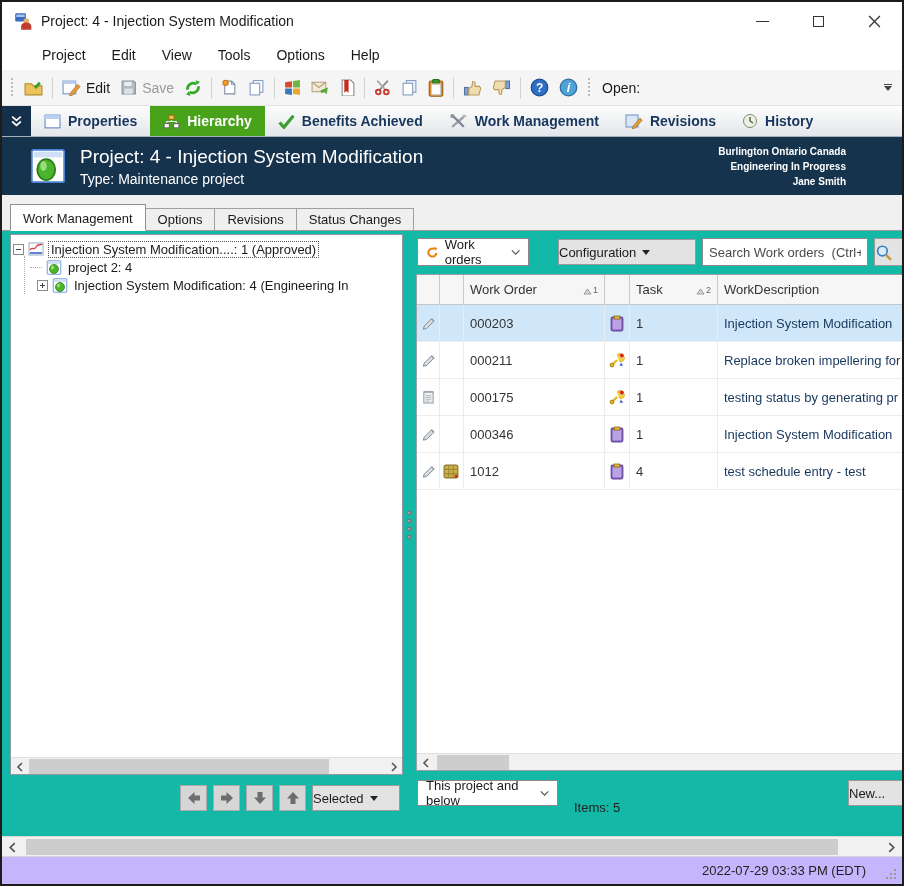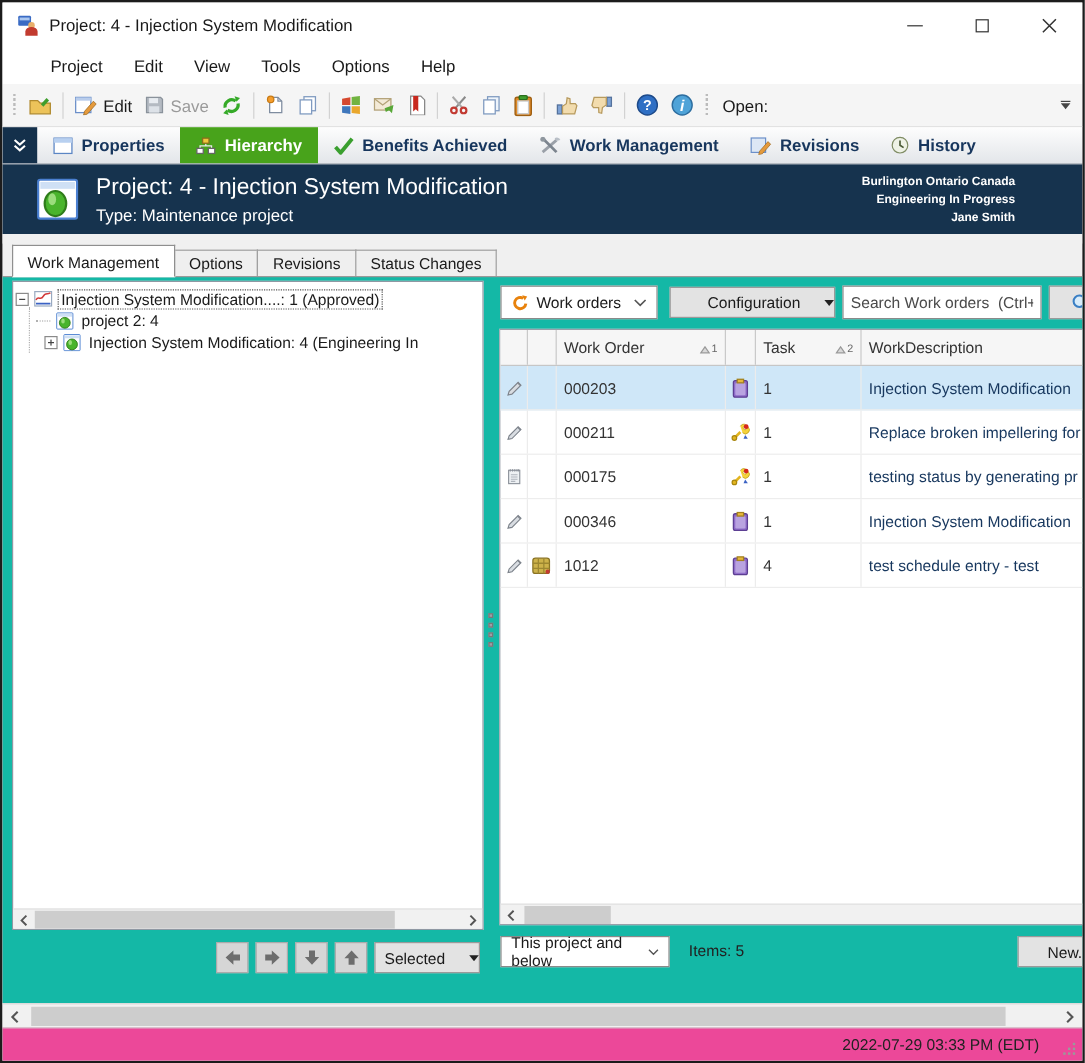--- a/index.html
+++ b/index.html
@@ -62,60 +62,60 @@
   .tree-vline { position:absolute; left:11px; top:16px; height:38px; border-left:1px dotted #b0b0b0; }
   .tree-hconn { width:12px; border-top:1px dotted #b0b0b0; flex:none; }
   .indent17 { margin-left:17px; }
   
   .hscroll { position:absolute; left:0; right:0; bottom:0; height:17px; background:#f1f1f1; border-top:1px solid #e0e0e0; }
   .hs-arrow { position:absolute; top:0; width:17px; height:17px; display:flex; align-items:center; justify-content:center; }
   .hs-thumb { position:absolute; top:1px; height:15px; background:#cdcdcd; }
   
   .left-controls { height:30px; margin-top:8px; display:flex; justify-content:flex-end; align-items:center; gap:6px; padding-right:3px; }
   .sqbtn { width:27px; height:26px; background:#d6d6d6; border:1px solid #ababab; display:flex; align-items:center; justify-content:center; }
-  .btn { background:#e3e3e3; border:1px solid #9a9a9a; display:flex; align-items:center; justify-content:flex-end; gap:20px; font-size:13px; }
+  .btn { background:#e3e3e3; border:1px solid #9a9a9a; display:flex; align-items:center; justify-content:flex-start; gap:6px; font-size:13px; }
   .selected-btn { width:88px; height:26px; }
   .tri-down { width:0; height:0; border-left:4px solid transparent; border-right:4px solid transparent; border-top:5px solid #222; }
   
   .vsplitter { width:13px; flex:none; position:relative; }
   .vgrip { position:absolute; left:4px; top:46%; display:flex; flex-direction:column; gap:4px; }
   .vgrip i { width:4px; height:4px; background:#9aa0a8; border:1px solid #777; }
   
   .right-col { width:560px; flex:none; display:flex; flex-direction:column; }
   .right-top { height:28px; margin:4px 0 8px 0; position:relative; }
   .combo { background:#fff; border:1px solid #8a8a8a; display:flex; align-items:center; gap:6px; padding:0 8px; font-size:13px; }
   .combo .chev { margin-left:auto; }
-  .type-combo { position:absolute; left:1px; width:131px; height:28px; }
+  .type-combo { position:absolute; left:1px; width:112px; height:28px; }
   .config-btn { position:absolute; left:142px; width:138px; height:26px; top:1px; }
   .search-input { position:absolute; left:286px; width:166px; height:28px; border:1px solid #8a8a8a; padding:0 6px; font-size:13px; font-family:"Liberation Sans",sans-serif; color:#222; }
   .search-input::placeholder { color:#4a4a4a; opacity:1; }
   .search-btn { position:absolute; left:458px; width:36px; height:28px; }
   
   .table-panel { height:497px; background:#fff; border:1px solid #98a0aa; position:relative; overflow:hidden; }
   .tgrid { display:grid; grid-template-columns:23px 24px 141px 25px 88px 1fr; }
   .thead { height:30px; background:#f6f6f6; border-bottom:1px solid #c6c6c6; }
   .th { display:flex; align-items:center; padding:0 6px; border-right:1px solid #c9c9c9; font-size:13px; color:#333; white-space:nowrap; overflow:hidden; }
   .sortwrap { display:flex; align-items:flex-end; margin-left:auto; gap:1px; }
   .sortnum { font-size:9px; color:#666; }
   .trow { height:37px; border-bottom:1px solid #ededed; align-items:center; }
   .trow.sel { background:#cfe7f8; }
   .td { display:flex; align-items:center; padding:0 6px; height:100%; border-right:1px solid #ececec; font-size:13px; white-space:nowrap; overflow:hidden; }
   .td.num { color:#333; }
   .td.desc { color:#17375e; }
   .td.icon-cell { justify-content:center; padding:0 2px; }
   
   .right-bottom { height:30px; margin-top:8px; position:relative; }
   .scope-combo { position:absolute; left:1px; width:141px; height:26px; top:1px; }
-  .items-label { position:absolute; left:158px; top:6px; font-size:13px; color:#222; }
+  .items-label { position:absolute; left:158px; top:21px; font-size:13px; color:#222; }
   .new-btn { position:absolute; left:432px; width:62px; height:26px; top:1px; }
   
   .win-hscroll { height:20px; background:#f1f1f1; border-top:1px solid #d8d8d8; position:relative; }
   .win-hscroll .hs-thumb { top:2px; height:16px; left:24px; width:812px; }
   .win-hscroll .hs-arrow { height:20px; }
-  .statusbar { height:28px; background:#ec4899; border-top:1px solid #d5d5d5; position:relative; }
+  .statusbar { height:28px; background:#c4b5fd; border-top:1px solid #d5d5d5; position:relative; }
   .status-time { position:absolute; right:36px; top:6px; font-size:13px; color:#222; }
   .resize-grip { position:absolute; right:6px; bottom:5px; width:12px; height:12px; }
   .resize-grip i { position:absolute; width:2px; height:2px; background:#9a9a9a; }
   svg { display:block; }
 </style>
 </head>
 <body>
 
 <div class="window">
 

